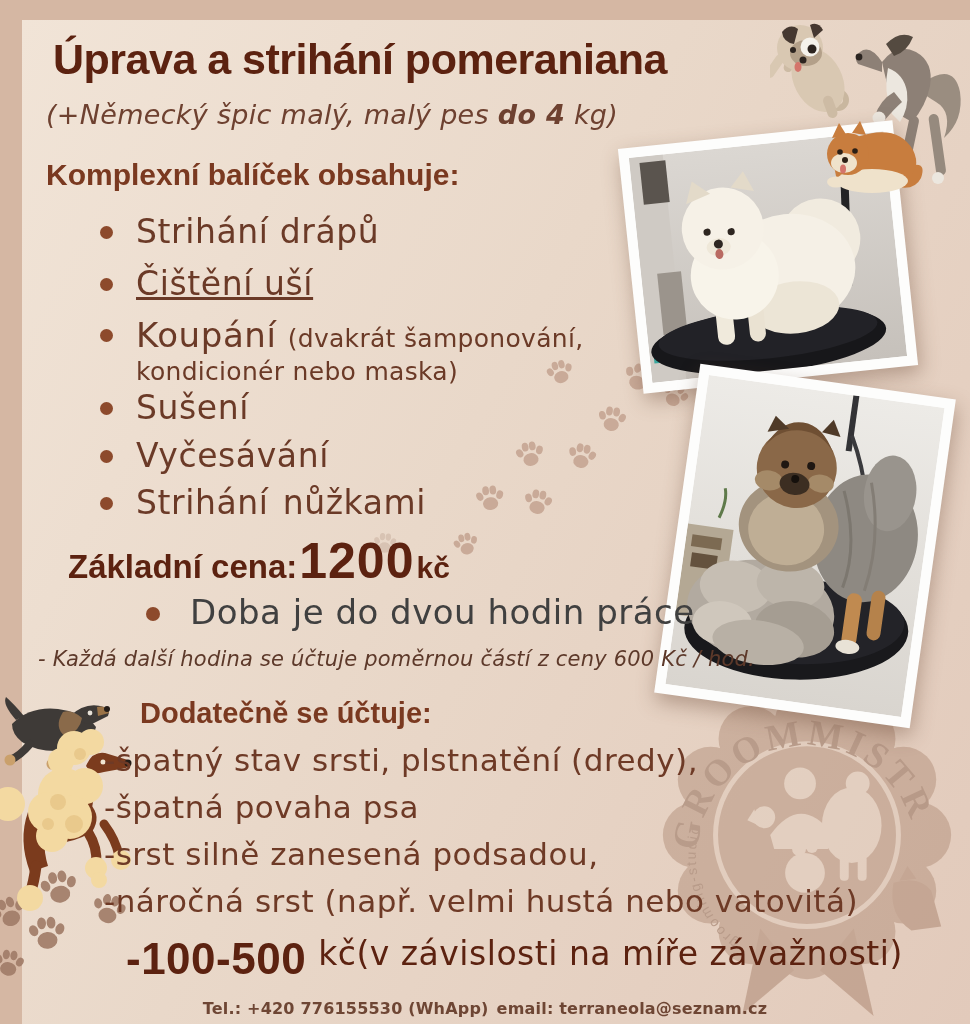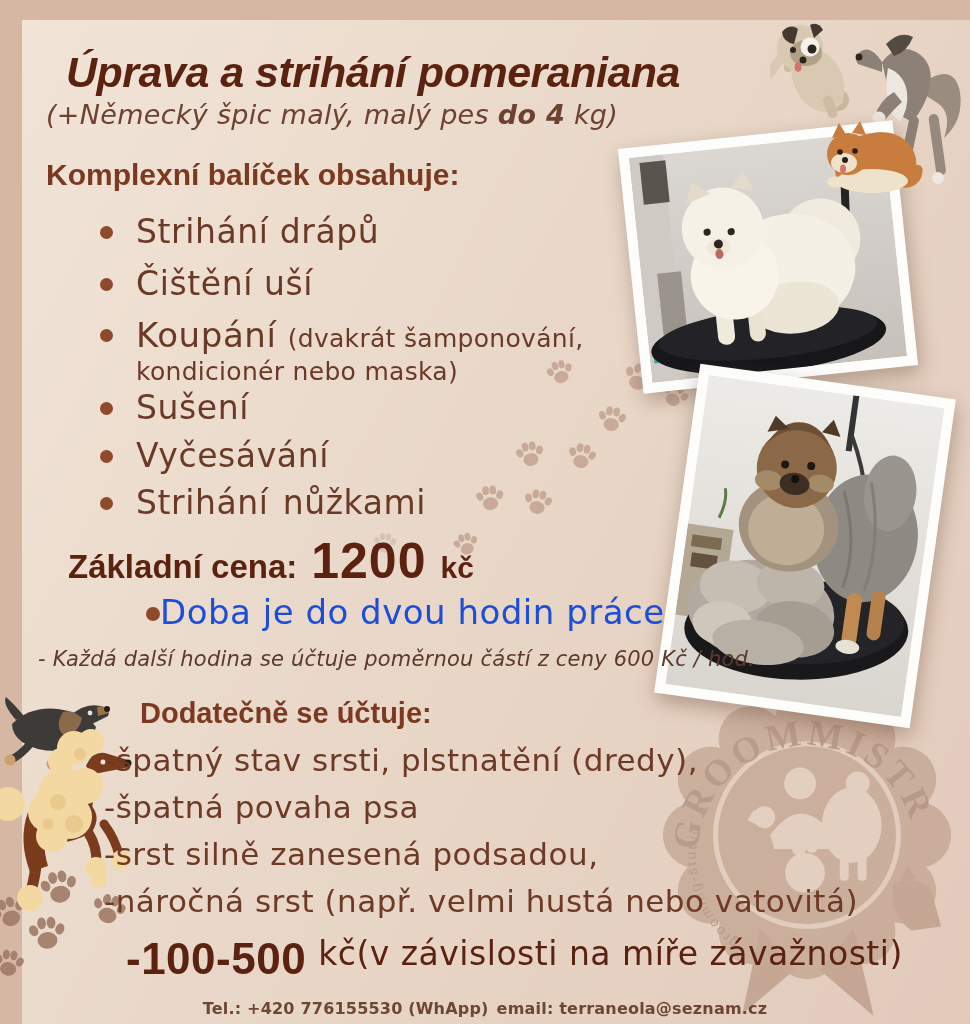--- a/index.html
+++ b/index.html
@@ -33,29 +33,29 @@
   }
   .pkg-list{left:100px;top:212px;width:560px;color:#6b3a27;}
   .pkg-item{display:flex;gap:23px;font-size:33px;line-height:1.2;letter-spacing:.6px;}
   .pkg-item .dot{
     width:13px;height:13px;border-radius:50%;background:#8d4a2c;
     flex:none;margin-top:14px;
   }
   .li-note{font-size:25px;letter-spacing:.3px;}
   .li-note2{display:block;font-size:25px;letter-spacing:.3px;line-height:1.25;}
   .li-suffix{margin-left:14px;}
-  .mb1{margin-bottom:12px;} .mb2{margin-bottom:12px;} .mb3{margin-bottom:1px;}
+  .mb1{margin-bottom:12px;} .mb2{margin-bottom:12px;text-decoration:underline;} .mb3{margin-bottom:1px;}
   .mb4{margin-bottom:8px;}  .mb5{margin-bottom:8px;}
   .price-row{
-    left:68px;top:532px;display:flex;align-items:baseline;gap:14px;color:#5c2210;
+    left:68px;top:532px;display:flex;align-items:baseline;gap:2px;color:#5c2210;
   }
   .price-label{font:700 33px "Liberation Sans",sans-serif;}
   .price-amount{font:700 50px "Liberation Sans",sans-serif;letter-spacing:1px;}
   .price-cur{font:700 30px "Liberation Sans",sans-serif;}
-  .duration{left:146px;top:592px;display:flex;font-size:34px;color:#1d4ed8;letter-spacing:.5px;text-align:center;}
+  .duration{left:146px;top:592px;display:flex;gap:30px;font-size:34px;color:#404040;letter-spacing:.5px;text-align:center;}
   .duration .dot{width:14px;height:14px;border-radius:50%;background:#8d4a2c;flex:none;margin-top:15px;}
   .hourly{left:38px;top:647px;font-style:italic;font-size:21px;color:#5d392a;letter-spacing:.2px;}
   .sur-heading{left:140px;top:697px;font:700 29px "Liberation Sans",sans-serif;color:#7a3920;}
   .sur-lines{left:104px;top:745px;}
   .sur-line{font-size:31px;line-height:1;color:#6e3a26;margin-bottom:16px;letter-spacing:.5px;}
   .range-row{left:126px;top:934px;display:flex;align-items:flex-start;color:#5c2210;}
   .range{font:700 44px "Liberation Sans",sans-serif;letter-spacing:.5px;}
   .range-cur{font-size:33px;margin-left:12px;letter-spacing:.5px;}
   .range-note{font-size:33px;letter-spacing:.5px;}
   .contact{
@@ -359,21 +359,21 @@
       <circle cx="99" cy="160" r="8"></circle>
   </g>
   <g fill="#e9c98c">
     <circle cx="80" cy="34" r="6"></circle>
       <circle cx="58" cy="82" r="8"></circle>
     <circle cx="74" cy="104" r="9"></circle>
       <circle cx="48" cy="104" r="6"></circle>
   </g>
 </svg>
 
-<h1 class="abs txt title" style="margin:16px;font-weight:700;font-style:italic;">Úprava a strihání pomeraniana</h1>
+<h1 class="abs txt title" style="margin:3px;font-weight:700;">Úprava a strihání pomeraniana</h1>
 
 <div class="abs txt subtitle">
   <span>(+Německý špic malý, malý pes </span><b>do 4</b><span> kg)</span>
 </div>
 
 <div class="abs txt pkg-heading">Komplexní balíček obsahuje:</div>
 
 <div class="abs txt pkg-list">
   <div class="pkg-item mb1">
     <span class="dot"></span>

